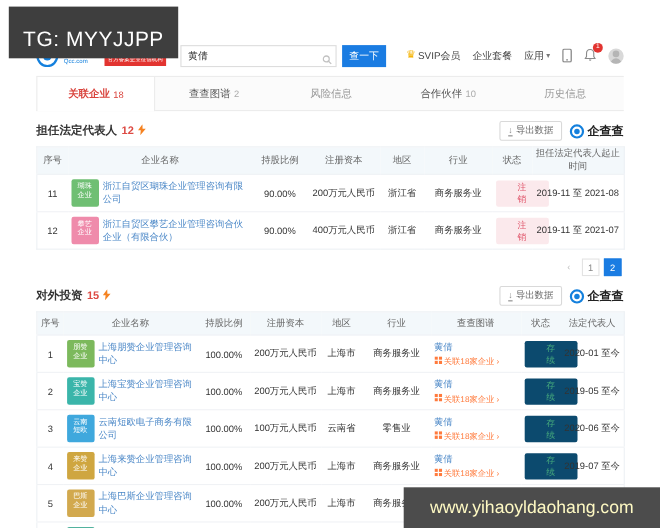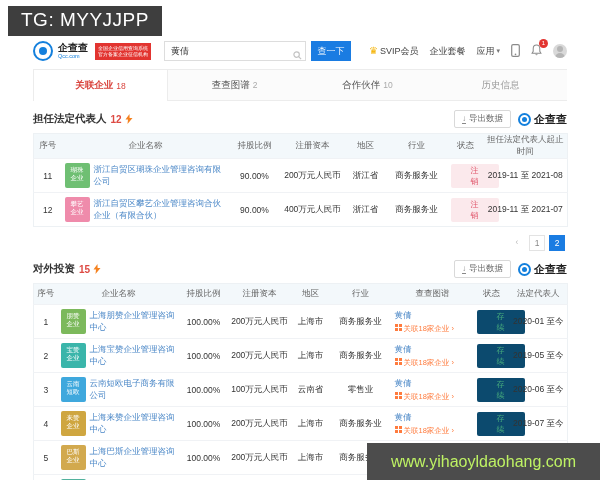--- a/index.html
+++ b/index.html
@@ -2,23 +2,23 @@
 <html><head>
 <meta charset="utf-8">
 <style>
   * { margin:0; padding:0; box-sizing:border-box; }
   html,body { width:600px; height:480px; }
   body { position:relative; background:#fff; overflow:hidden;
          font-family:"Liberation Sans","DejaVu Sans",sans-serif; color:#333; }
 
   
   .tg-badge { position:absolute; top:6px; left:8px; background:#3e3e3e; color:#fff;
-              font-size:19px; padding:3px 13px 5px; z-index:30; letter-spacing:.5px; }
+              font-size:19px; padding:20px 13px 5px; z-index:30; letter-spacing:.5px; }
   .bottom-bar { position:absolute; right:0; bottom:0; width:233px; height:37px;
-                background:#4c4c4c; color:#bef264; font-size:16px; display:flex;
+                background:#4c4c4c; color:#fef9c3; font-size:16px; display:flex;
                 align-items:center; justify-content:center; z-index:30; }
 
   .site { position:absolute; left:33px; top:38px; width:534px; }
 
   
   .topbar { display:flex; align-items:center; height:26px; gap:5px; }
   .logo-icon { width:20px; height:20px; border-radius:50%; border:2px solid #1480dd;
                display:flex; align-items:center; justify-content:center; flex:none; }
   .logo-icon i { width:8px; height:8px; background:#1480dd; border-radius:50%; display:block; }
   .brand-stack { line-height:1; margin-right:2px; }
@@ -162,20 +162,23 @@
 
   <div class="tabs">
     <span class="tab active">
       <span>关联企业</span>
       <span class="cnt">18</span>
     </span>
     <span class="tab">
       <span>查查图谱</span>
       <span class="cnt">2</span>
     </span>
+    <span class="tab muted">
+      <span>风险信息</span>
+    </span>
     <span class="tab">
       <span>合作伙伴</span>
       <span class="cnt">10</span>
     </span>
     <span class="tab muted">
       <span>历史信息</span>
     </span>
   </div>
 
   <div class="section-head">

